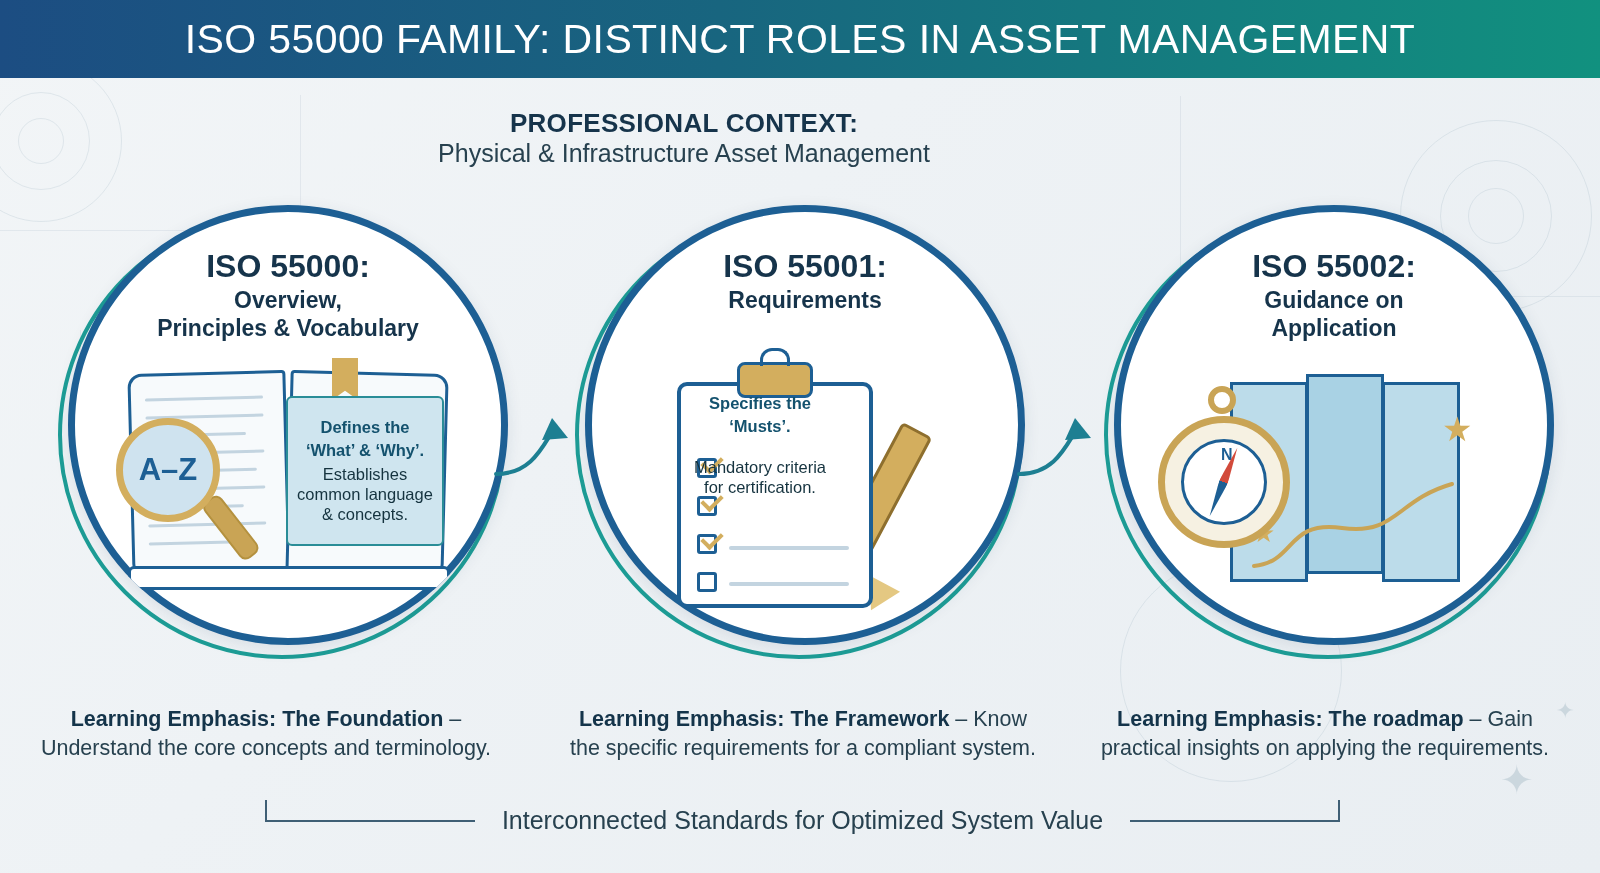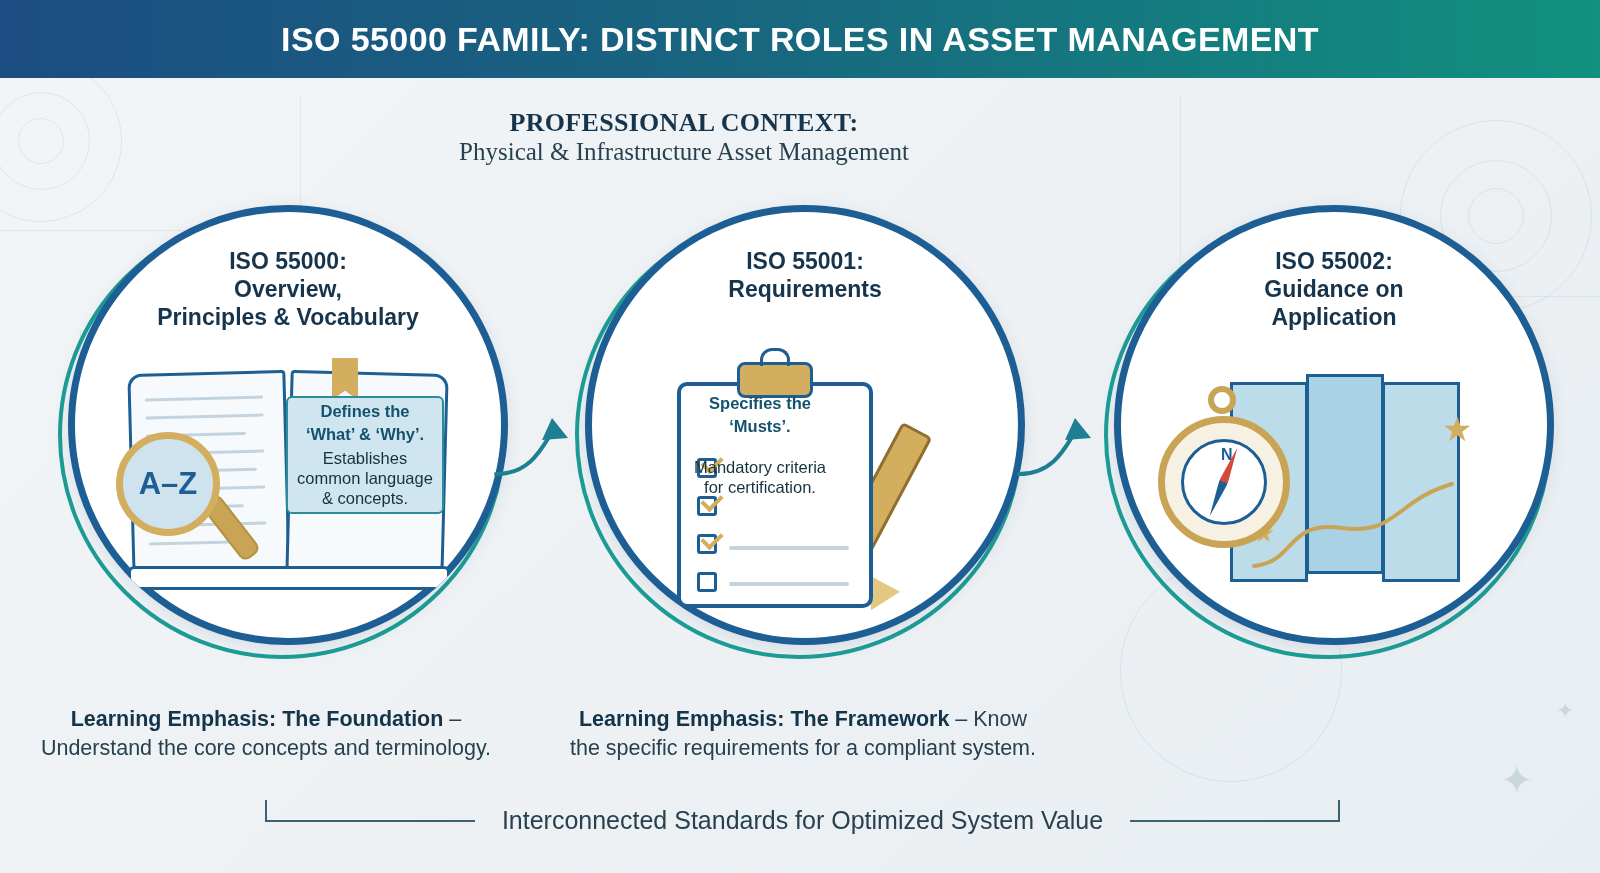--- a/index.html
+++ b/index.html
@@ -44,35 +44,34 @@
     top: 0; left: 0;
     width: 1600px;
     height: 78px;
     background: linear-gradient(90deg, #1c4d82 0%, #18657f 45%, #11917f 100%);
     display: flex;
     align-items: center;
     justify-content: center;
   }
   #header-title {
     color: #ffffff;
-    font-size: 34px;
-    font-weight: bold;
+    font-size: 41px;
+    font-weight: normal;
     letter-spacing: 0.4px;
     text-align: left;
     white-space: nowrap;
   }
 
   
   #context {
     position: absolute;
     top: 108px;
     left: 0;
     width: 1368px;
     text-align: center;
-    font-family: Liberation Serif, serif;
   }
   #context-heading {
     font-size: 26px;
     font-weight: bold;
     color: #16344b;
     letter-spacing: 0.3px;
   }
   #context-sub {
     font-size: 25px;
     color: #27414f;
@@ -118,21 +117,21 @@
   .pillar-title {
     position: absolute;
     top: 42px;
     left: 0;
     width: 440px;
     text-align: center;
     color: #16344b;
     font-weight: bold;
     line-height: 1.22;
   }
-  .pillar-title .t1 { font-size: 23px; display: block; }
+  .pillar-title .t1 { font-size: 32px; display: block; }
   .pillar-title .t2 { font-size: 23px; display: block; }
 
   
   .art {
     position: absolute;
     left: 40px;
     top: 155px;
     width: 360px;
     height: 250px;
   }
@@ -171,21 +170,21 @@
   }
   .bookmark-real {
     position: absolute;
     left: 224px; top: -2px;
     width: 26px; height: 42px;
     background: #d3ae5e;
     clip-path: polygon(0 0, 100% 0, 100% 100%, 50% 78%, 0 100%);
   }
   .magnifier-glass {
     position: absolute;
-    left: 8px; top: 72px;
+    left: 8px; top: 58px;
     width: 104px; height: 104px;
     border-radius: 50%;
     border: 7px solid #d3ae5e;
     background: #cfe3ef;
     display: flex;
     align-items: center;
     justify-content: center;
     color: #1d5f94;
     font-size: 31px;
     font-weight: bold;
@@ -201,21 +200,21 @@
     transform-origin: top left;
     border: 2px solid #b4913f;
     box-sizing: border-box;
   }
 
   .callout {
     position: absolute;
     background: #cfe5ef;
     border: 2px solid #2a8d97;
     border-radius: 6px;
-    padding: 4px 9px;
+    padding: 20px 9px;
     box-sizing: border-box;
     text-align: center;
     color: #15333f;
   }
   .callout .c-head {
     font-weight: bold;
     font-size: 16.5px;
     color: #14526e;
     line-height: 1.18;
     display: block;
@@ -565,20 +564,23 @@
       </div>
     </div>
   </div>
 
   <div class="emphasis" id="emphasis-0">
     <b>Learning Emphasis: The Foundation</b><span> – Understand the core concepts and terminology.</span>
   </div>
   <div class="emphasis" id="emphasis-1">
     <b>Learning Emphasis: The Framework</b><span> – Know the specific requirements for a compliant system.</span>
   </div>
+  <div class="emphasis" id="emphasis-2">
+    <b>Learning Emphasis: The roadmap</b><span> – Gain practical insights on applying the requirements.</span>
+  </div>
 
   <div id="footer">
     <div class="bracket-line" style="left:0; top:0; width:2px; height:22px;"></div>
     <div class="bracket-line" style="left:1073px; top:0; width:2px; height:22px;"></div>
     <div class="bracket-line" style="left:0; top:20px; width:210px; height:2px;"></div>
     <div class="bracket-line" style="left:865px; top:20px; width:210px; height:2px;"></div>
     <div id="footer-text" style="top:6px;">Interconnected Standards for Optimized System Value</div>
   </div>
 
 </div>

